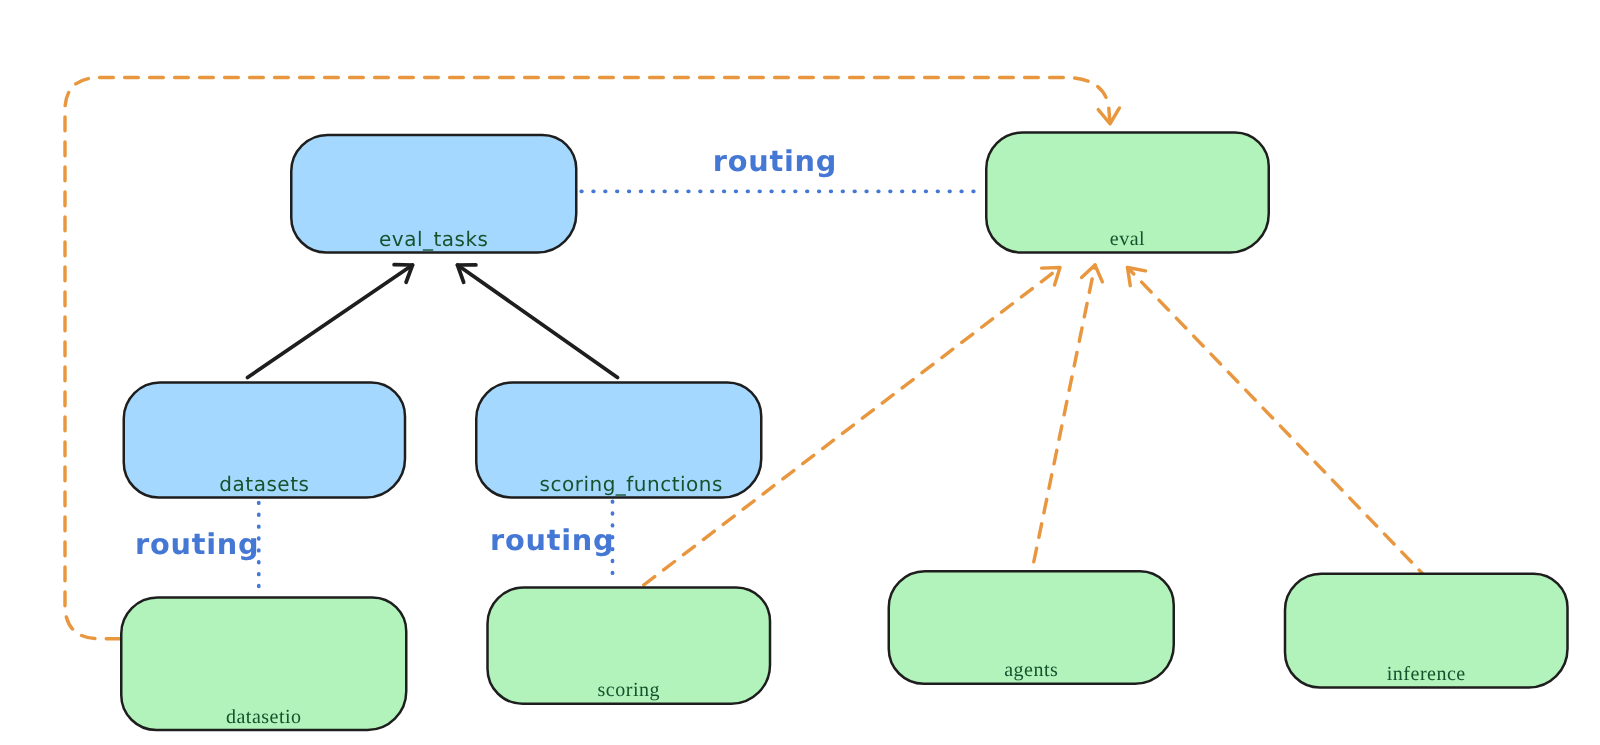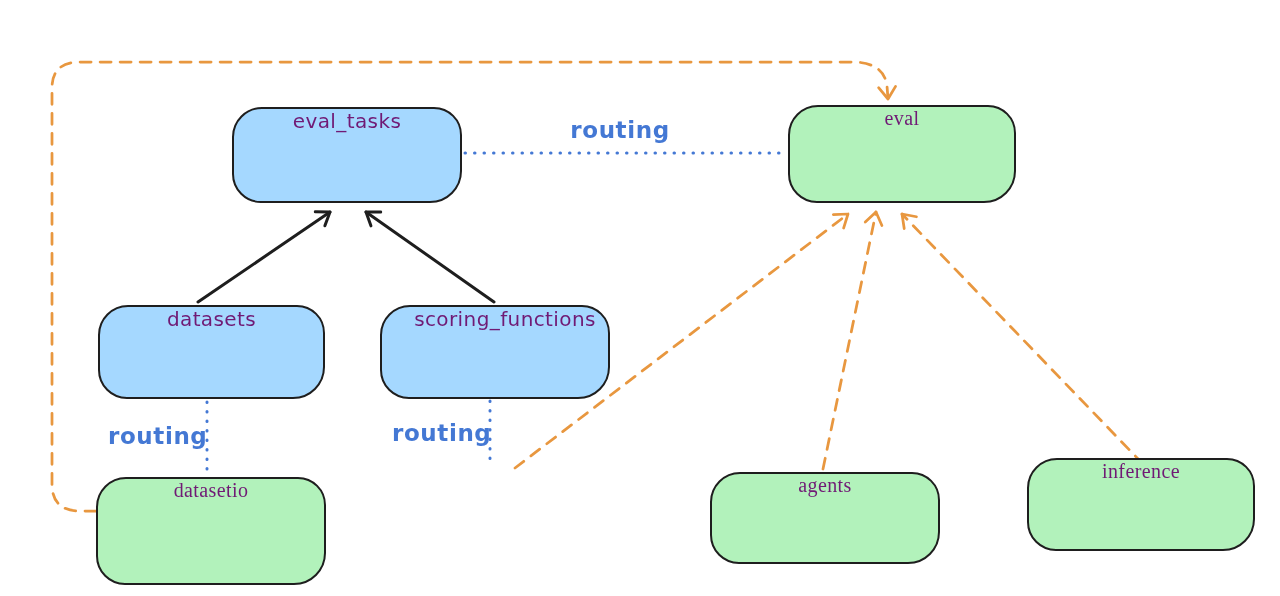--- a/index.html
+++ b/index.html
@@ -38,25 +38,25 @@
     stroke: #e8973f;
     stroke-width: 2.75;
     stroke-linecap: round;
     stroke-dasharray: 11 9;
   }
   .node {
     position: absolute;
     box-sizing: border-box;
     border: 2.5px solid #1e1e1e;
     display: flex;
-    align-items: flex-start;
+    align-items: flex-end;
     justify-content: center;
-    font-size: 20px;
+    font-size: 16px;
     font-weight: 500;
-    color: #701a75;
+    color: #14532d;
     letter-spacing: 0.4px;
     border-radius: 30px 28px 32px 29px;
   }
   .node.blue  { background: #a5d8ff; }
   .node.green { background: #b2f2bb; font-family: Liberation Serif, serif; }
   .edge-label {
     position: absolute;
     color: #4478d4;
     font-size: 23px;
     font-weight: 600;
@@ -106,22 +106,25 @@
   </div>
 
   <div class="node blue" style="left:380px; top:305px; width:230px; height:94px;padding-left:20px;">
     <span>scoring_functions</span>
   </div>
 
   <div class="node green" style="left:96px; top:477px; width:230px; height:108px;">
     <span>datasetio</span>
   </div>
 
+  <div class="node green" style="left:389px; top:469px; width:228px; height:95px;">
+    <span>scoring</span>
+  </div>
 
-  <div class="node green" style="left:710px; top:472px; width:230px; height:92px;">
+  <div class="node green" style="left:710px; top:456px; width:230px; height:92px;">
     <span>agents</span>
   </div>
 
   <div class="node green" style="left:1027px; top:458px; width:228px; height:93px;">
     <span>inference</span>
   </div>
 
   <div class="edge-label" style="left:570px; top:117px; width:100px;">routing</div>
 
   <div class="edge-label" style="left:108px; top:423px; width:96px;">routing</div>

